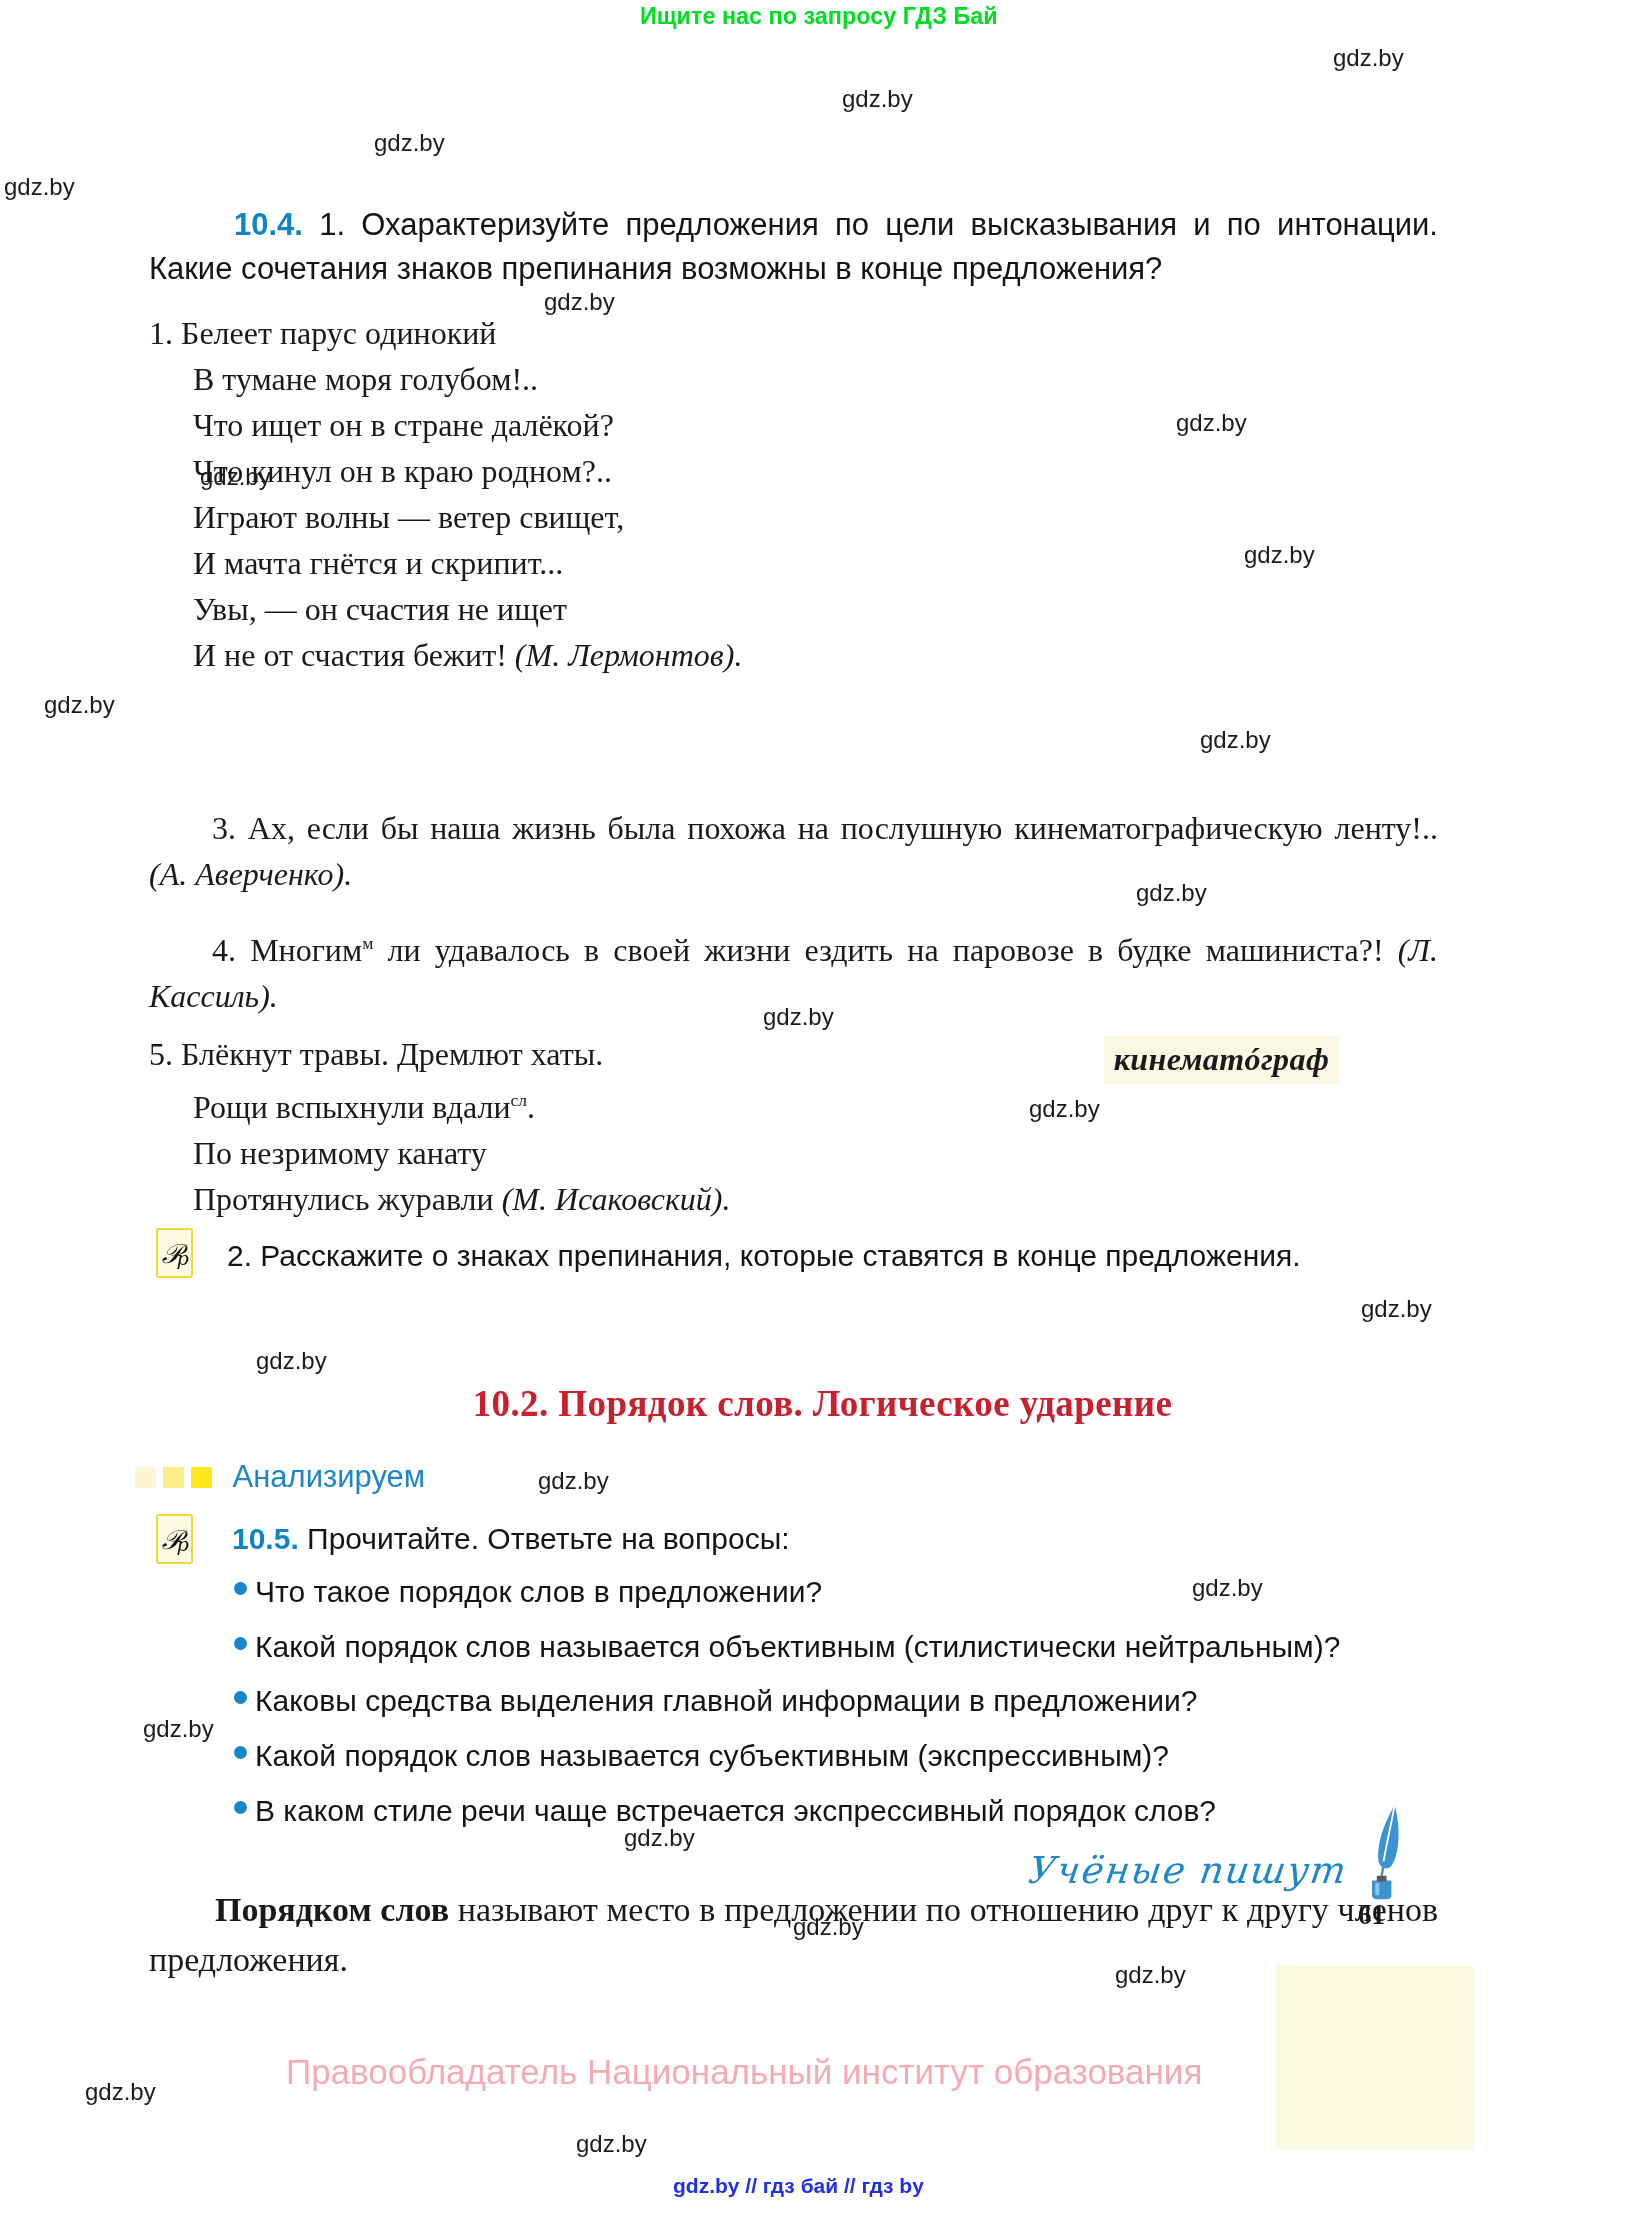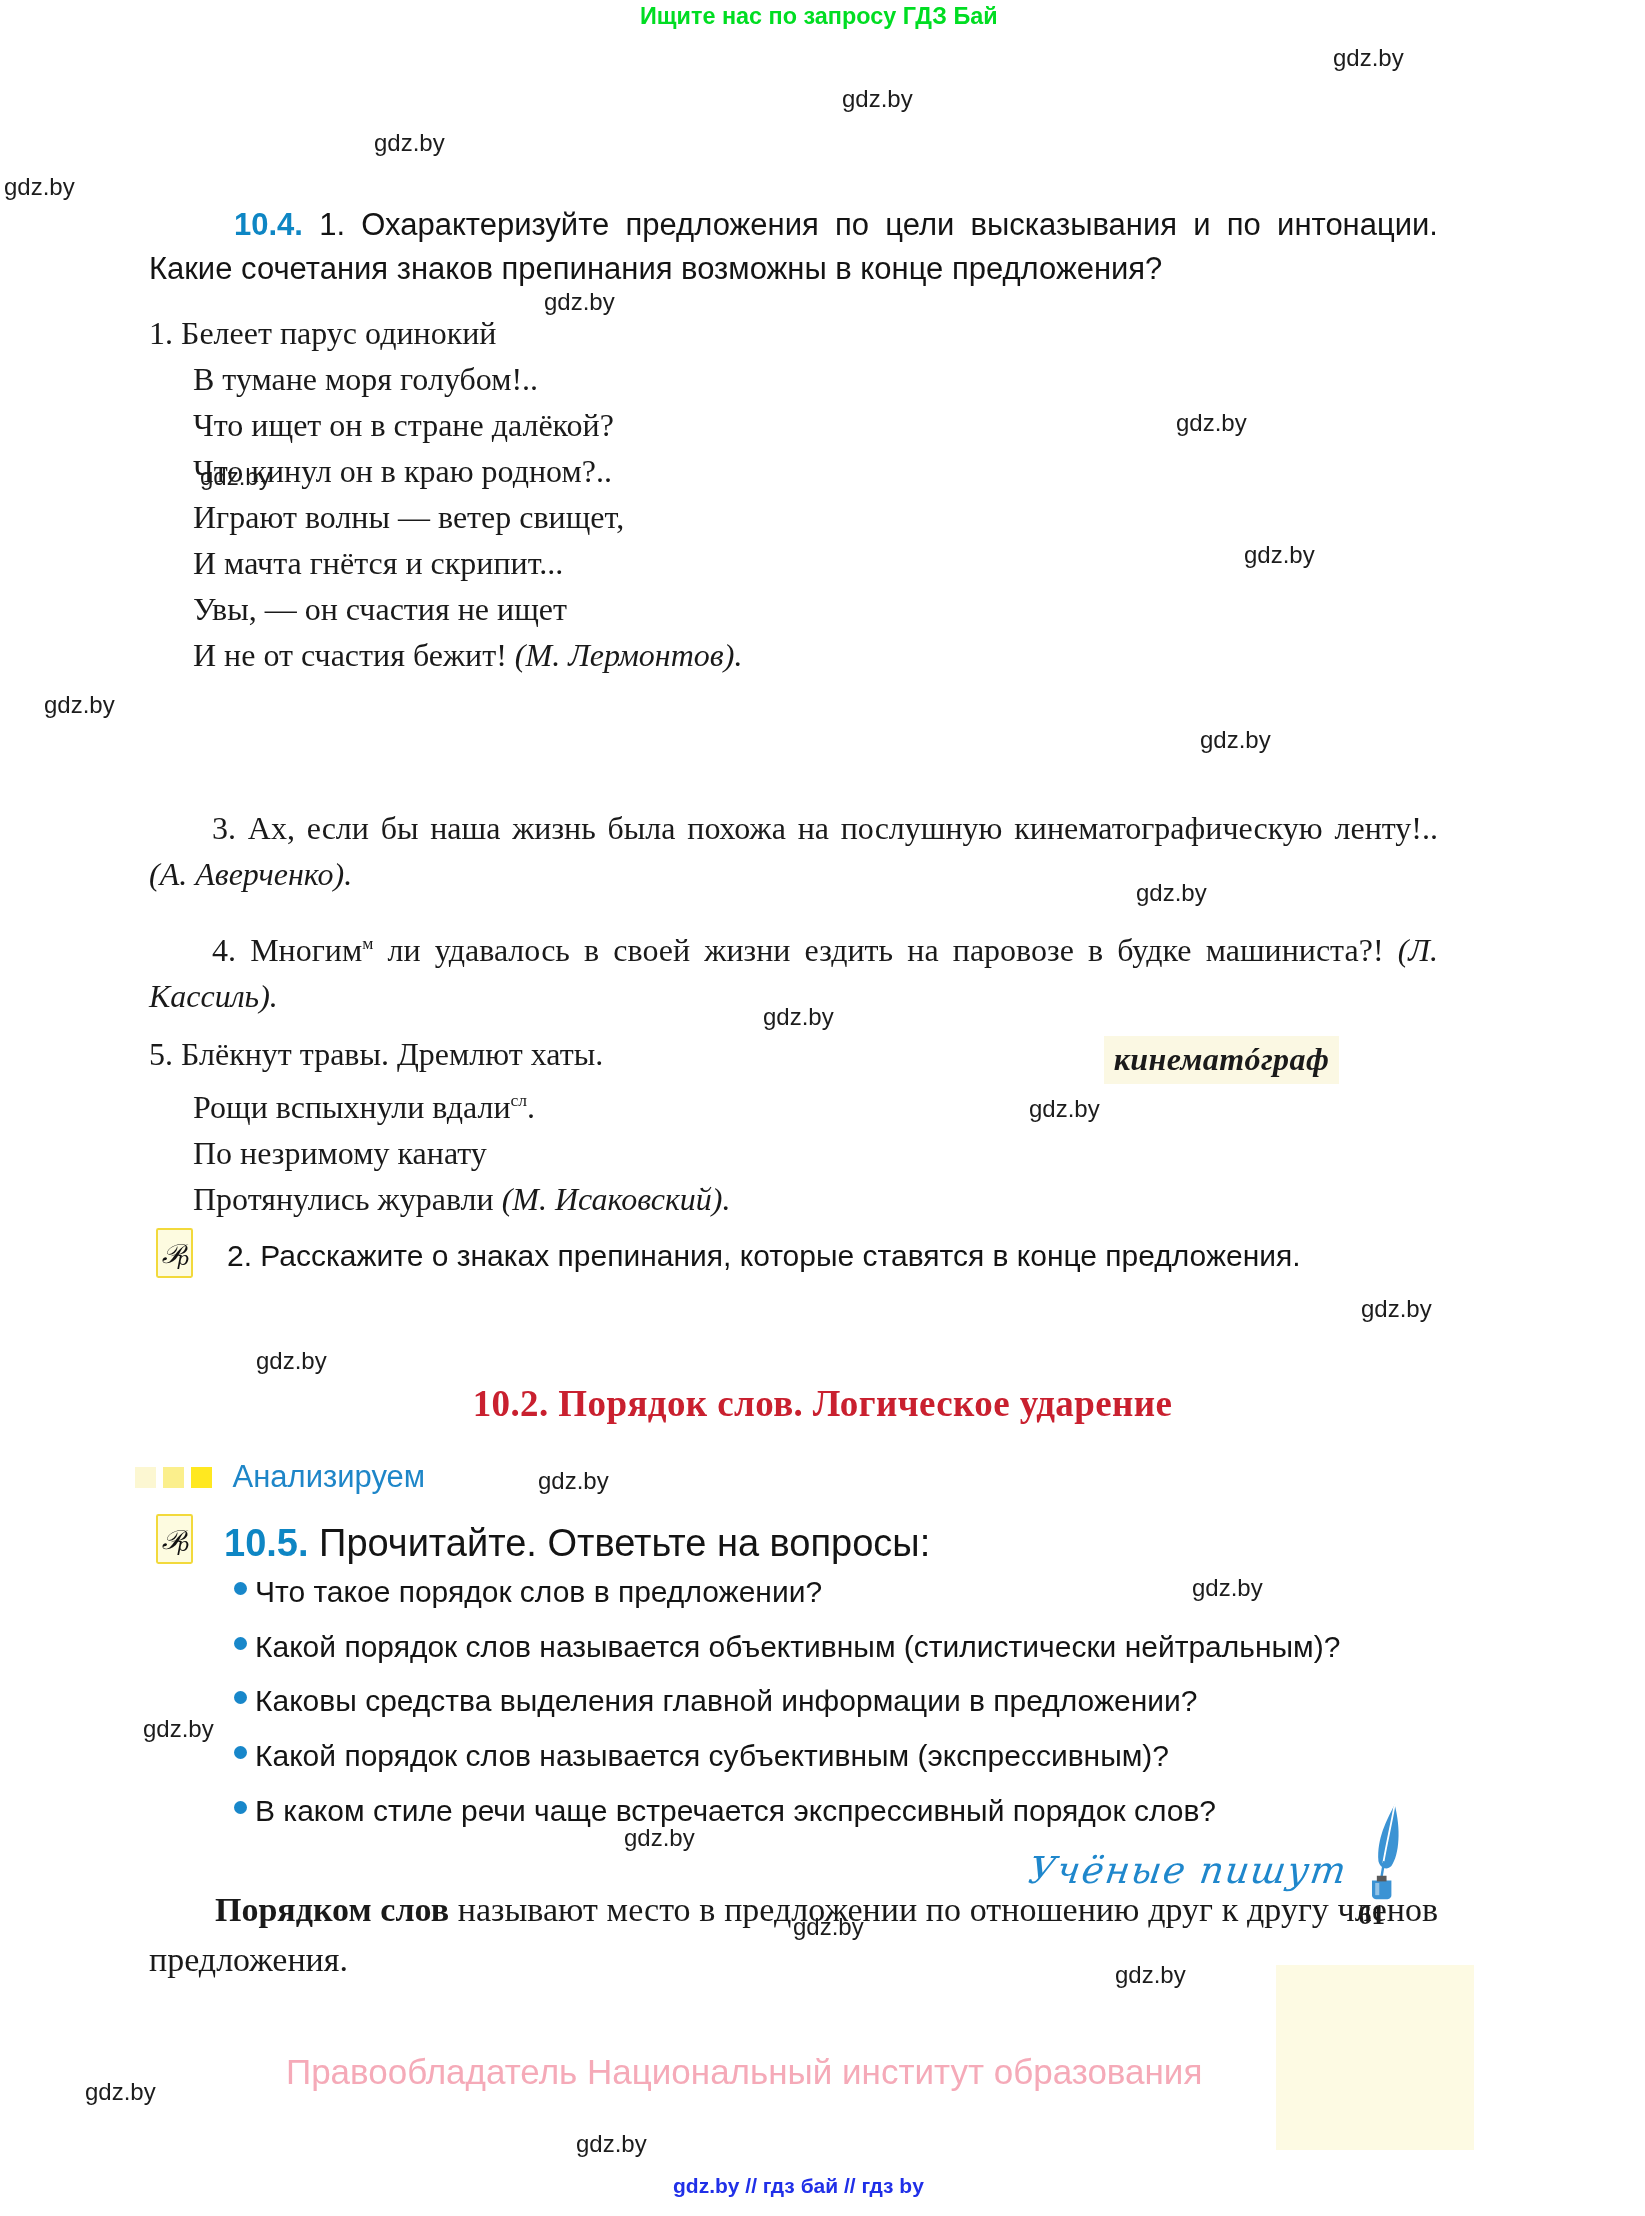--- a/index.html
+++ b/index.html
@@ -200,24 +200,24 @@
   #rubric-analyze .label {
     margin-left: 13px;
     font-family: "Liberation Sans", sans-serif;
     font-size: 31px;
     color: #1e86c8;
   }
 
   
   #ex105-head {
     position: absolute;
-    left: 224px;
+    left: 232px;
     top: 1522px;
     font-family: "Liberation Sans", sans-serif;
-    font-size: 38px;
+    font-size: 30px;
     color: #141414;
     white-space: nowrap;
   }
   #bullets {
     position: absolute;
     left: 234px;
     top: 1569px;
     width: 1289px;
   }
   .bullet-row {

